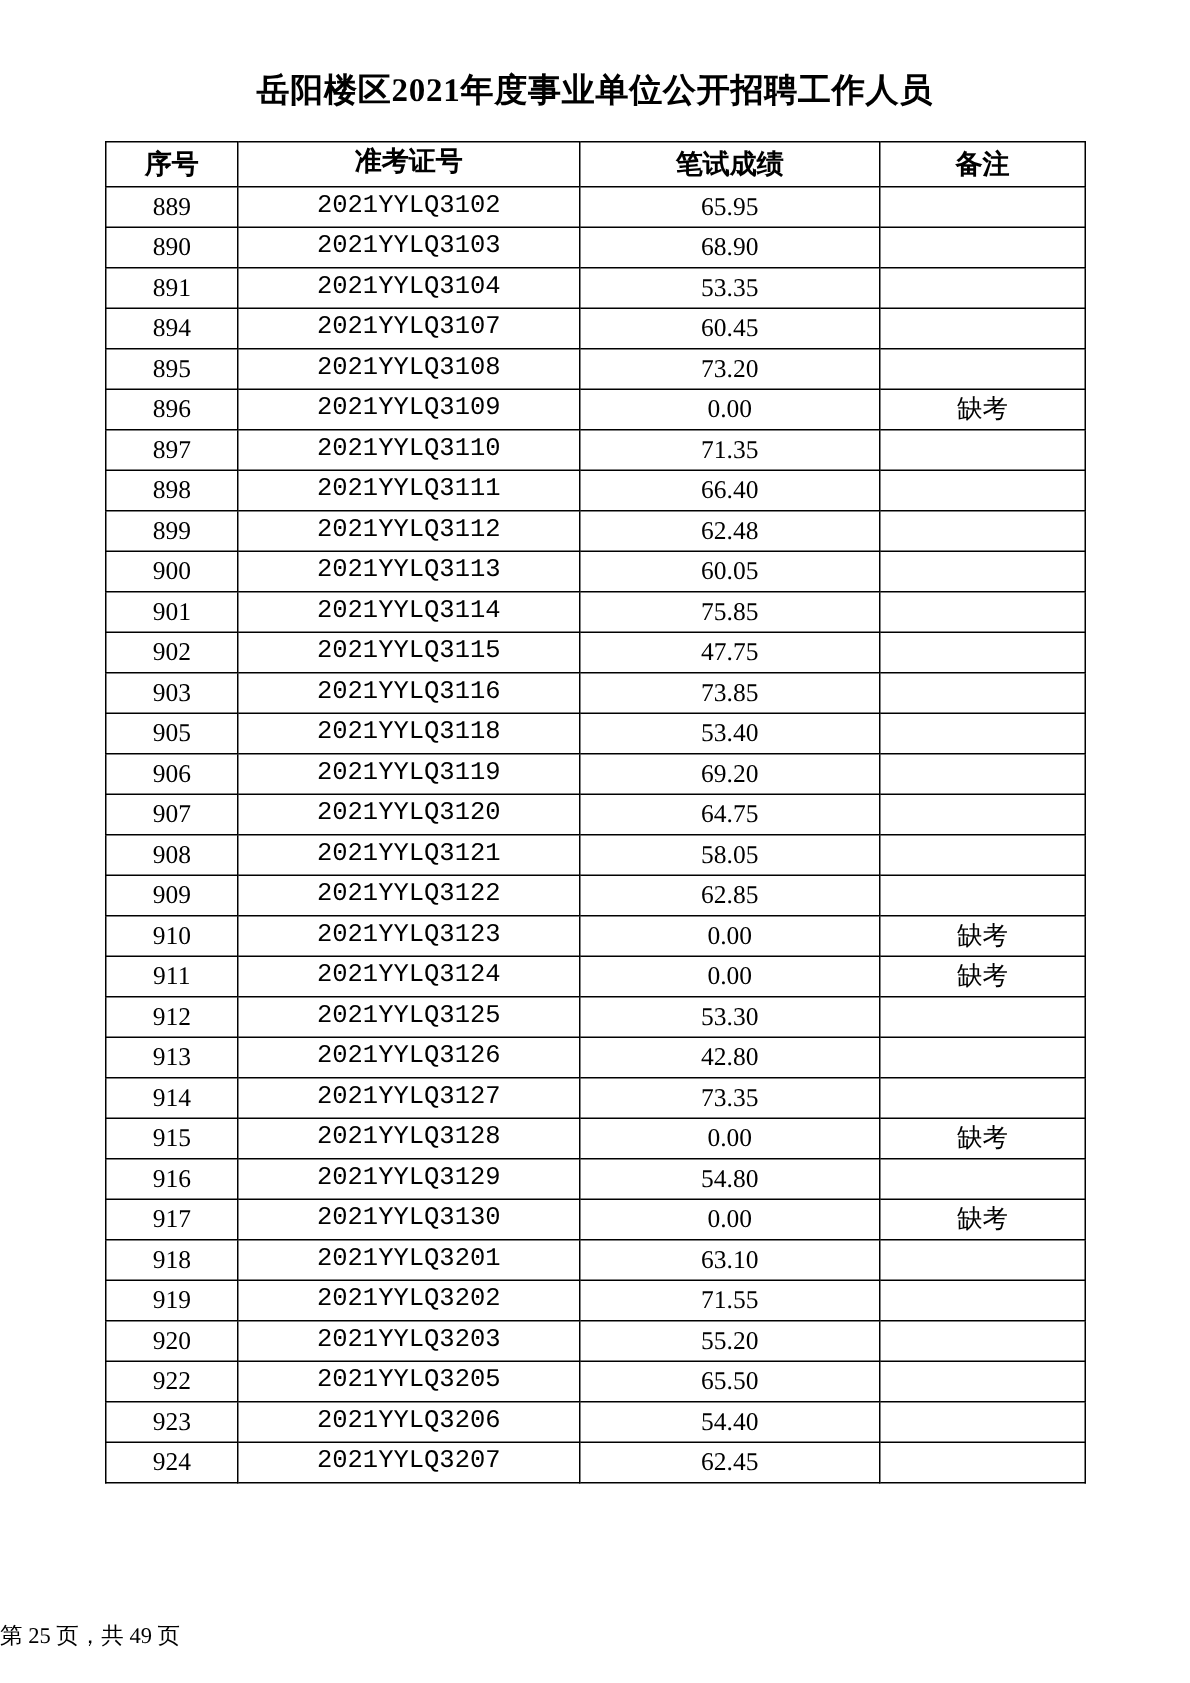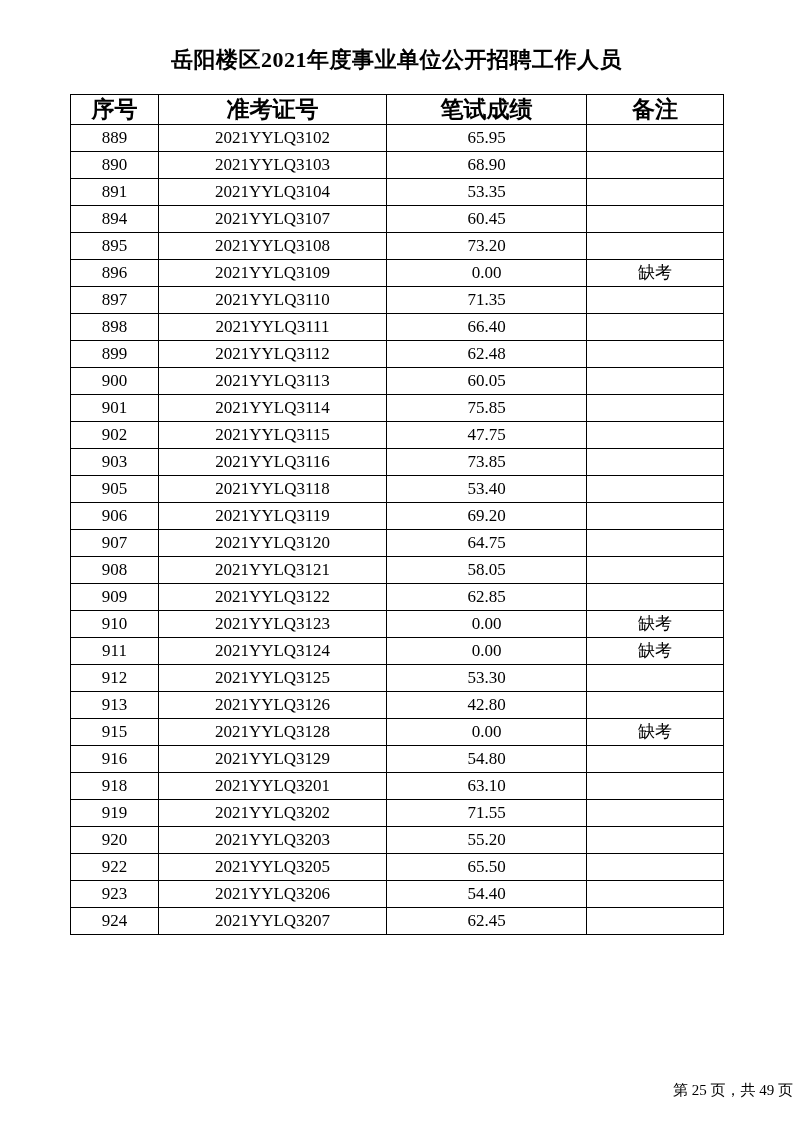--- a/index.html
+++ b/index.html
@@ -49,37 +49,37 @@
     vertical-align: middle;
     height: 26px;
     line-height: 26px;
     font-size: 17px;
     padding: 0;
     overflow: hidden;
     white-space: nowrap;
   }
   table.scores th {
     font-weight: bold;
-    font-size: 23px;
+    font-size: 18px;
     height: 29px;
     line-height: 29px;
   }
   col.c-seq { width: 88px; }
   col.c-card { width: 228px; }
   col.c-score { width: 200px; }
   col.c-note { width: 137px; }
   td.cell-card, th.head-card {
-    font-family: Liberation Serif, serif;
+    font-family: Liberation Mono, monospace;
   }
   .footer {
     position: absolute;
     left: 0;
     right: 0;
     bottom: 22px;
-    text-align: right;
+    text-align: left;
     font-size: 15px;
     font-family: "Liberation Serif", "DejaVu Serif", serif;
     color: #000000;
   }
 </style>
 </head>
 <body>
 
 <div class="page">
 
@@ -230,32 +230,44 @@
             <td class="cell-score">53.30</td>
             <td class="cell-note"></td>
           </tr>
           <tr>
             <td class="cell-seq">913</td>
             <td class="cell-card">2021YYLQ3126</td>
             <td class="cell-score">42.80</td>
             <td class="cell-note"></td>
           </tr>
           <tr>
+            <td class="cell-seq">914</td>
+            <td class="cell-card">2021YYLQ3127</td>
+            <td class="cell-score">73.35</td>
+            <td class="cell-note"></td>
+          </tr>
+          <tr>
             <td class="cell-seq">915</td>
             <td class="cell-card">2021YYLQ3128</td>
             <td class="cell-score">0.00</td>
             <td class="cell-note">缺考</td>
           </tr>
           <tr>
             <td class="cell-seq">916</td>
             <td class="cell-card">2021YYLQ3129</td>
             <td class="cell-score">54.80</td>
             <td class="cell-note"></td>
           </tr>
           <tr>
+            <td class="cell-seq">917</td>
+            <td class="cell-card">2021YYLQ3130</td>
+            <td class="cell-score">0.00</td>
+            <td class="cell-note">缺考</td>
+          </tr>
+          <tr>
             <td class="cell-seq">918</td>
             <td class="cell-card">2021YYLQ3201</td>
             <td class="cell-score">63.10</td>
             <td class="cell-note"></td>
           </tr>
           <tr>
             <td class="cell-seq">919</td>
             <td class="cell-card">2021YYLQ3202</td>
             <td class="cell-score">71.55</td>
             <td class="cell-note"></td>

